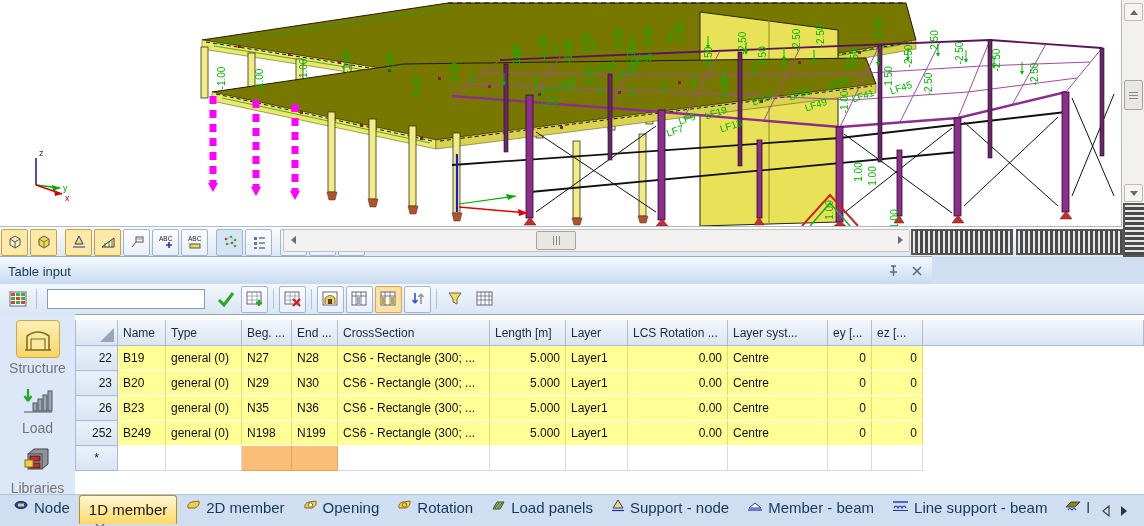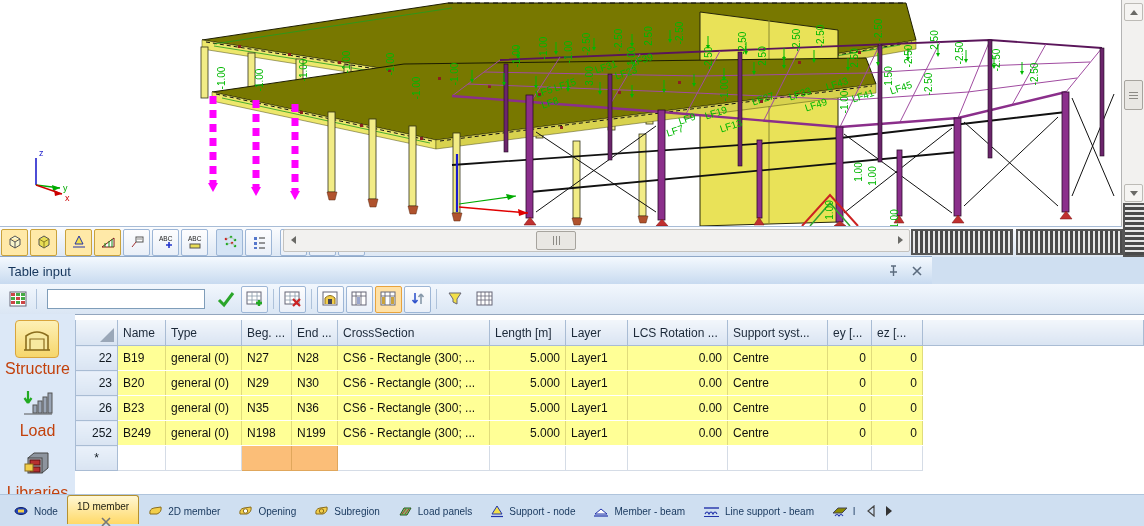--- a/index.html
+++ b/index.html
@@ -49,41 +49,41 @@
   .tbtn.framed{border-color:#9DB6D6;background:linear-gradient(#FDFDFE,#E9EFF8);}
   .tbtn.active{background:#FFE1A6;border-color:#E8A33D;}
   .filter-input{width:150px;height:18px;margin:0 6px;border:1px solid #7F9DB9;background:#fff;font-family:"Liberation Sans",sans-serif;font-size:12px;padding:0 3px;}
 
   
   .main-row{position:absolute;left:0;top:314px;width:1144px;height:180px;background:#CFDFF1;}
   .sidebar{position:absolute;left:0;top:0;width:75px;height:180px;background:#DCE8F7;border-right:1px solid #B7C9E0;display:flex;flex-direction:column;align-items:center;}
   .side-item{display:flex;flex-direction:column;align-items:center;margin-top:6px;}
   .side-iconbox{width:42px;height:36px;border-radius:4px;display:flex;align-items:center;justify-content:center;}
   .side-item.active .side-iconbox{background:linear-gradient(#FDF0B6,#F6D66B);border:1px solid #D9A53C;}
-  .side-label{margin-top:2px;color:#c2410c;font-size:16px;}
+  .side-label{margin-top:2px;color:#737373;font-size:14px;}
 
   .table-client{position:absolute;left:75px;top:0;width:1069px;height:180px;background:#fff;border-top:1px solid #93A6BE;overflow:hidden;}
   table.grid{border-collapse:collapse;table-layout:fixed;width:1069px;margin-top:5px;}
   table.grid th,table.grid td{padding:0 5px;height:24px;overflow:hidden;white-space:nowrap;font-weight:normal;font-size:12px;}
   table.grid thead th{height:25px;background:linear-gradient(#F2F6FB,#D9E4F2);border:1px solid #A9BCD4;border-top:none;color:#1B2838;text-align:left;}
   th.corner{position:relative;}
   .corner-tri{position:absolute;right:3px;bottom:3px;width:0;height:0;border-bottom:14px solid #9AA7B8;border-left:14px solid transparent;}
   td.rowhdr{background:linear-gradient(#EAF1FA,#D9E4F2);border:1px solid #A9BCD4;text-align:right;color:#101820;}
   tr.yellow td.cell{background:#FFFF96;border-right:1px solid #E0DC7C;border-bottom:1px solid #ffffff;color:#101010;margin-left:40px;}
   tr.yellow td.filler{background:#fff;border:none;}
   td.num{text-align:right;}
   td.gray{color:#9a9a9a;text-align:right;}
   tr.newrow td.cell{background:#fff;border:1px solid #D5DCE6;}
   tr.newrow td.pending{background:#FBBE78;border:1px solid #E0A75C;}
   tr.newrow td.filler{background:#fff;border:none;}
   tr.newrow td.rowhdr{text-align:center;}
 
   
   .tabbar{position:absolute;left:0;top:494px;width:1144px;height:32px;background:#CFDFF1;border-top:1px solid #AFC4DC;display:flex;align-items:center;}
-  .tab{display:flex;align-items:center;gap:5px;height:24px;padding:0 9px;color:#16365C;font-size:10px;}
+  .tab{display:flex;gap:5px;height:24px;padding:0 9px;color:#16365C;font-size:15px;}
   .tab.first{margin-left:5px;}
   .tab.active{background:linear-gradient(#FFF7D4,#FFD967);border:1px solid #B5912F;border-bottom:none;border-radius:3px 3px 0 0;height:28px;margin-top:-3px;color:#1a1a10;flex-direction:column;}
   .tab .close-x{margin-left:6px;display:flex;align-items:center;}
   .tab-nav{display:flex;align-items:center;gap:8px;margin-left:2px;}
 </style>
 </head>
 <body>
 
 <div class="app">
 
@@ -654,21 +654,21 @@
                 <div class="corner-tri"></div>
               </th>
             <th>Name</th>
             <th>Type</th>
             <th>Beg. ...</th>
             <th>End ...</th>
             <th>CrossSection</th>
             <th>Length [m]</th>
             <th>Layer</th>
             <th>LCS Rotation ...</th>
-            <th>Support syst...</th>
+            <th>Layer syst...</th>
             <th>ey [...</th>
             <th>ez [...</th>
             <th></th>
           </tr>
         </thead>
         <tbody>
           <tr class="yellow">
             <td class="rowhdr">22</td>
             <td class="cell">B19</td>
             <td class="cell">general (0)</td>
@@ -780,21 +780,21 @@
           <path d="M2 9 Q1 4 6 3 L13 2 Q14 7 9 9 Z" fill="#F2CE4A" stroke="#8a6d1d"></path>
           <circle cx="7.5" cy="6" r="2.2" fill="#fff" stroke="#8a6d1d"></circle>
         </svg>
       <span>Opening</span>
     </div>
     <div class="tab">
       <svg width="15" height="12">
           <path d="M2 9 Q1 4 6 3 L13 2 Q14 7 9 9 Z" fill="#F2CE4A" stroke="#8a6d1d"></path>
           <circle cx="7.5" cy="6" r="2.2" fill="none" stroke="#8a6d1d"></circle>
         </svg>
-      <span>Subregion</span>
+      <span>Rotation</span>
     </div>
     <div class="tab">
       <svg width="15" height="13">
           <polygon points="2,10 9,10 13,3 6,3" fill="#7BBF6A" stroke="#2a5a22"></polygon>
           <path d="M4 9 L8 4 M7 9 L11 4" stroke="#B83030" stroke-width="1"></path>
         </svg>
       <span>Load panels</span>
     </div>
     <div class="tab">
       <svg width="14" height="13">

